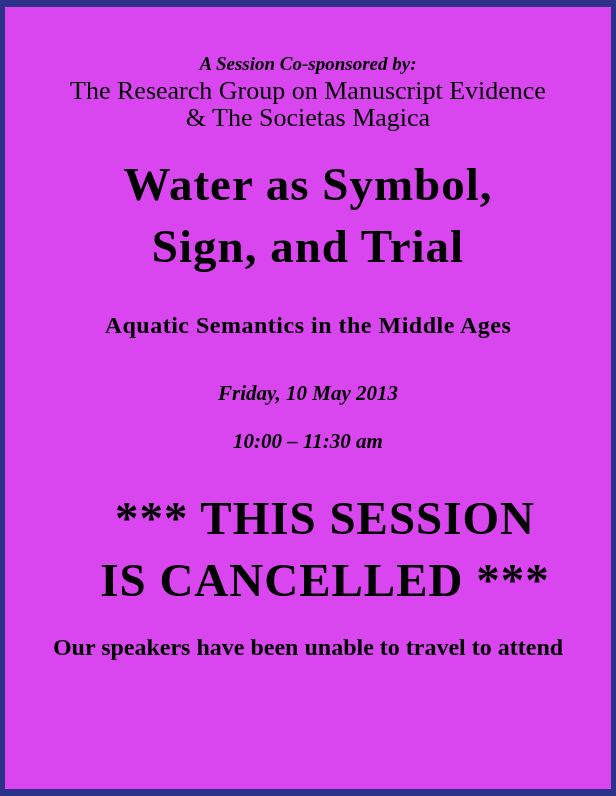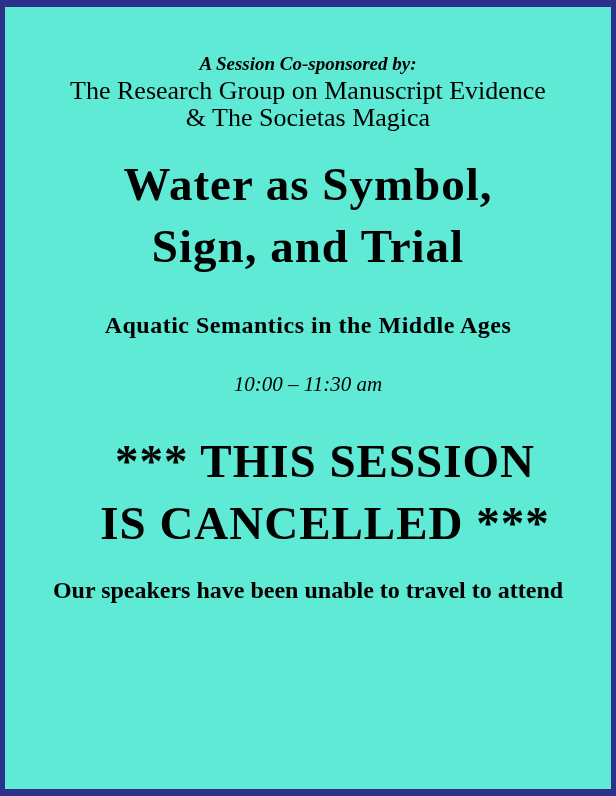--- a/index.html
+++ b/index.html
@@ -4,21 +4,21 @@
 <style>
   html, body {
     margin: 0;
     padding: 0;
     background: #ffffff;
   }
   .poster {
     box-sizing: border-box;
     width: 616px;
     height: 796px;
-    background: #5eead4;
+    background: #d946ef;
     border-style: solid;
     border-color: #2d3189;
     border-width: 7px 5px;
     font-family: "Liberation Serif", serif;
     color: #000000;
     text-align: center;
     overflow: hidden;
   }
   .sponsor-block {
     margin-top: 44px;
@@ -48,23 +48,23 @@
     letter-spacing: 0.5px;
   }
   .date-line {
     margin-top: 37px;
     font-style: italic;
     font-weight: bold;
     font-size: 21px;
     line-height: 27px;
   }
   .time-block {
-    margin-top: 29px;
+    margin-top: 22px;
     font-style: italic;
-    font-weight: normal;
+    font-weight: bold;
     font-size: 21px;
     line-height: 25px;
   }
   .cancel-block {
     margin-top: 33px;
     font-weight: bold;
     font-size: 47px;
     line-height: 62px;
     letter-spacing: 1px;
     padding-left: 34px;
@@ -87,20 +87,21 @@
     <div class="sponsor-org">&amp; The Societas Magica</div>
   </div>
 
   <div class="title-block">
     <div>Water as Symbol,</div>
     <div>Sign, and Trial</div>
   </div>
 
   <div class="subtitle">Aquatic Semantics in the Middle Ages</div>
 
+  <div class="date-line">Friday, 10 May 2013</div>
 
   <div class="time-block">
     <div>10:00 – 11:30 am</div>
   </div>
 
   <div class="cancel-block">
     <div>*** THIS SESSION</div>
     <div>IS CANCELLED ***</div>
   </div>
 

